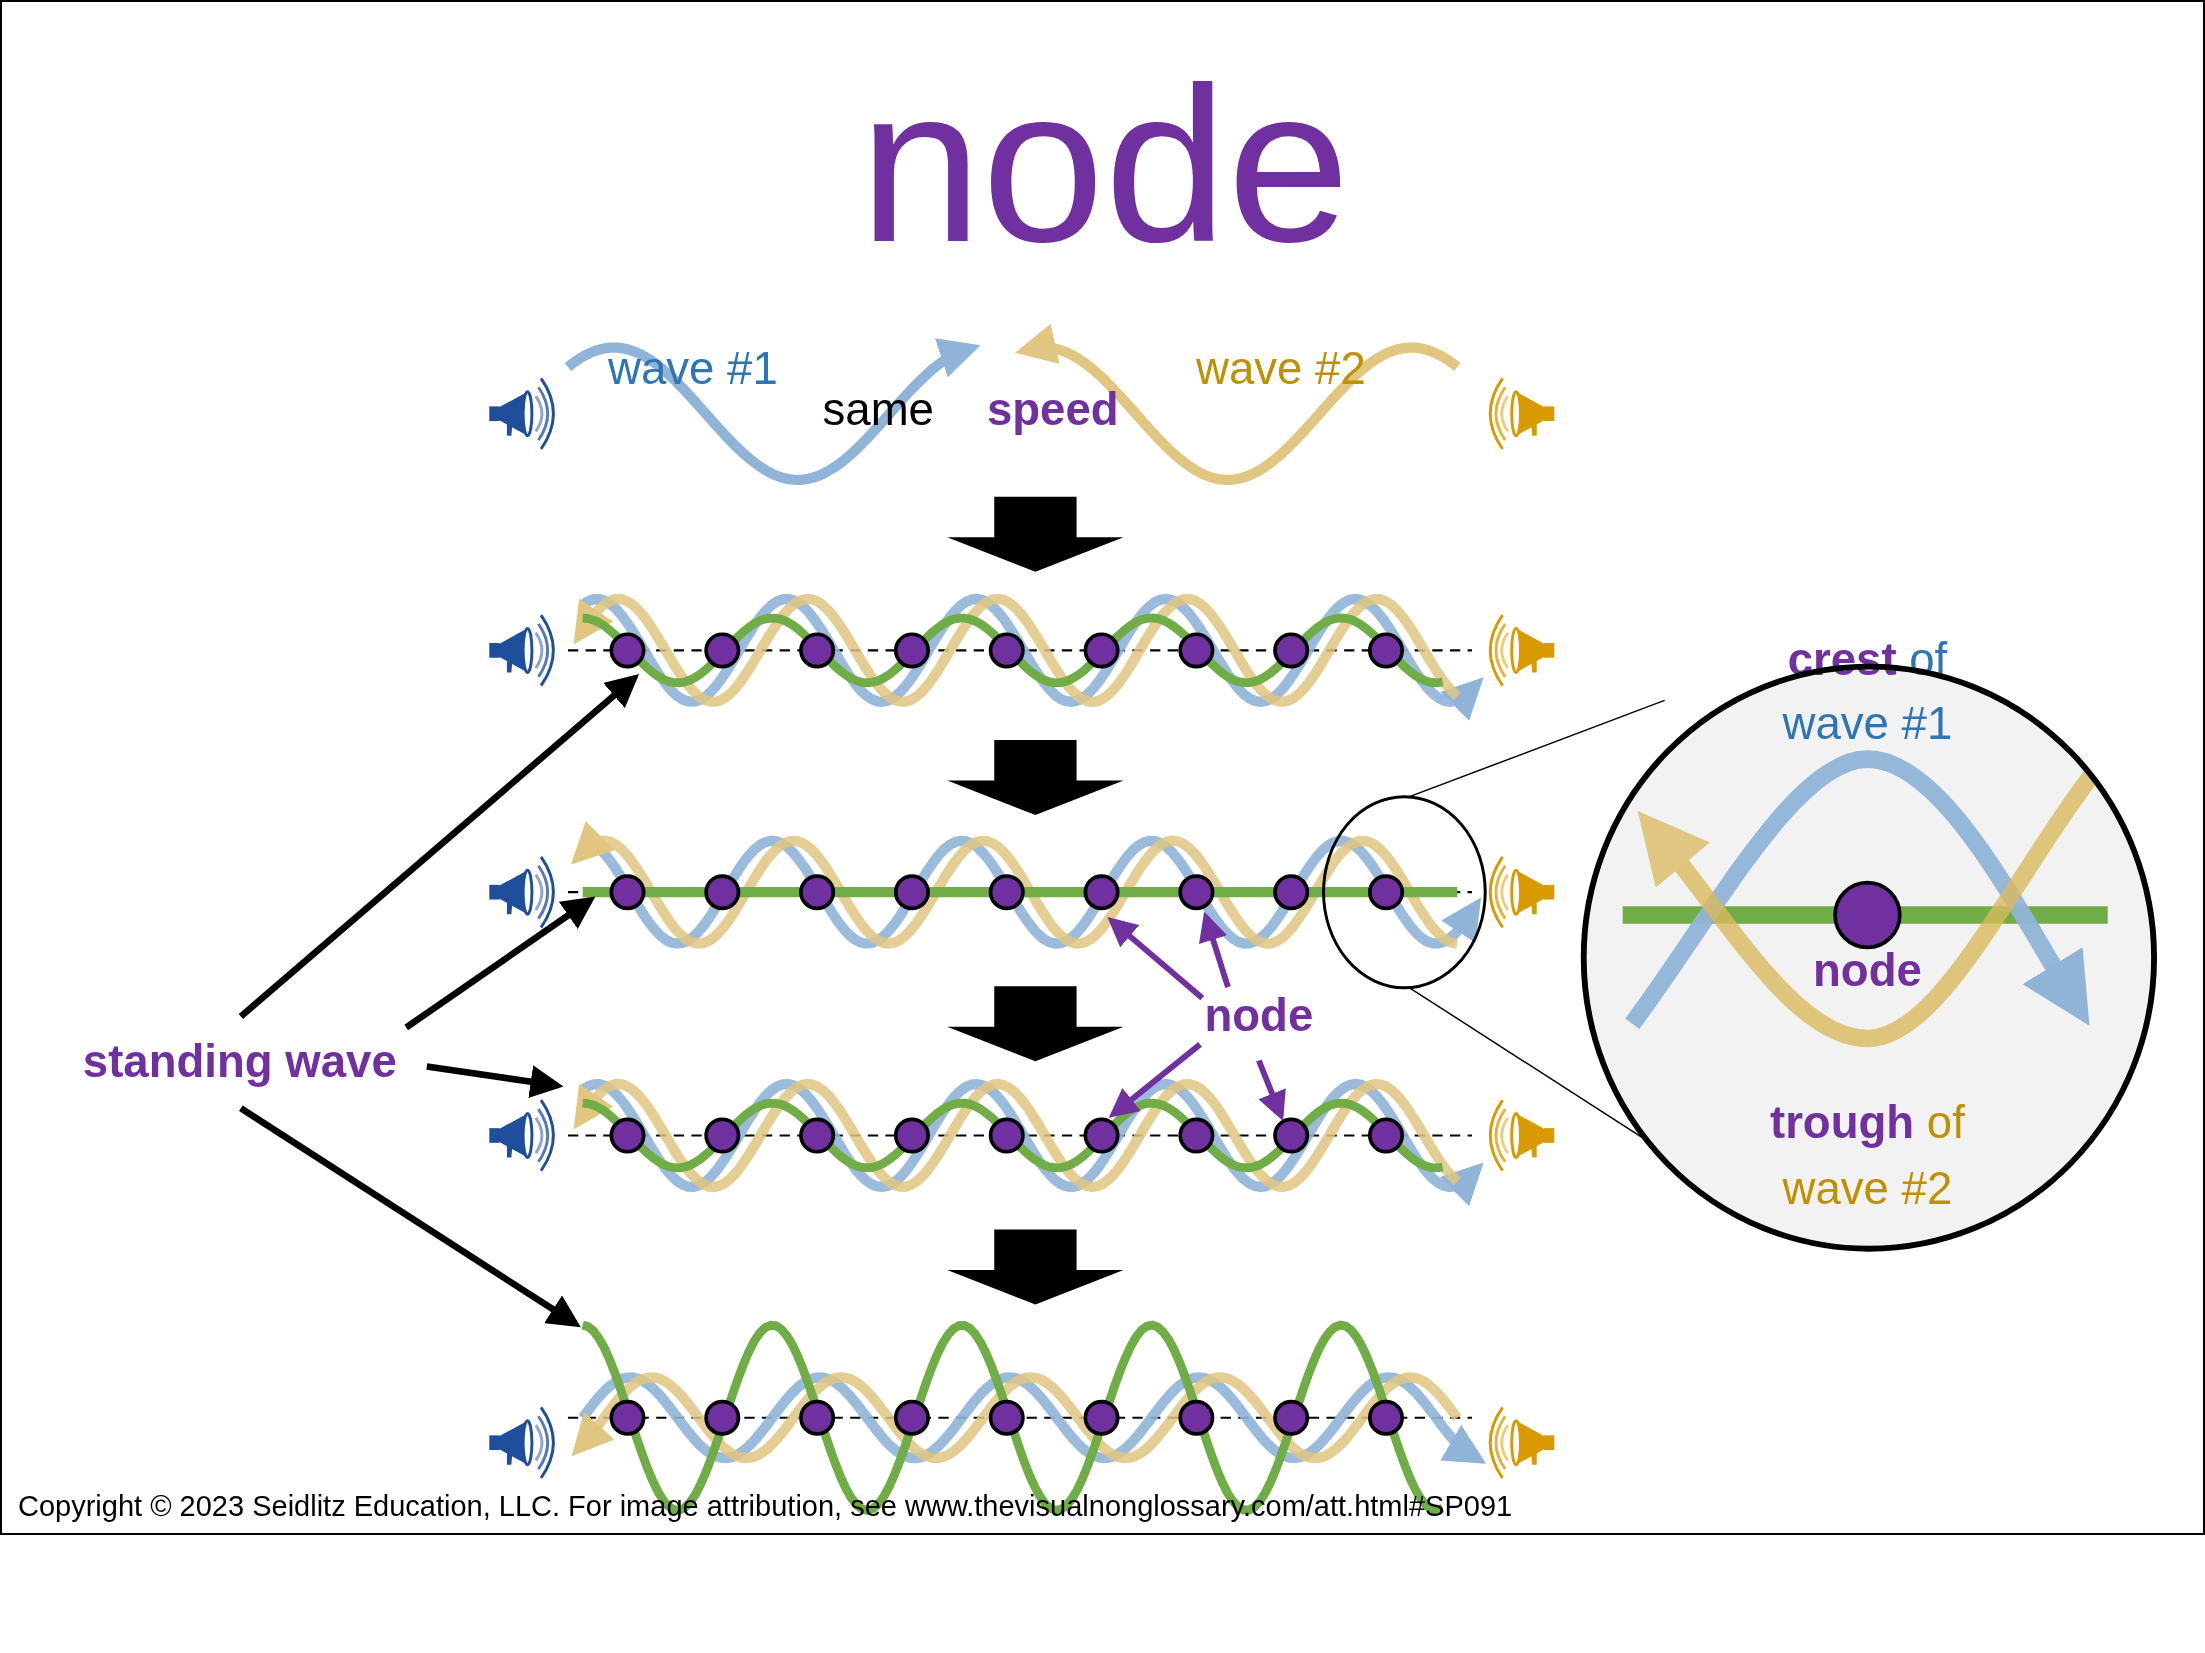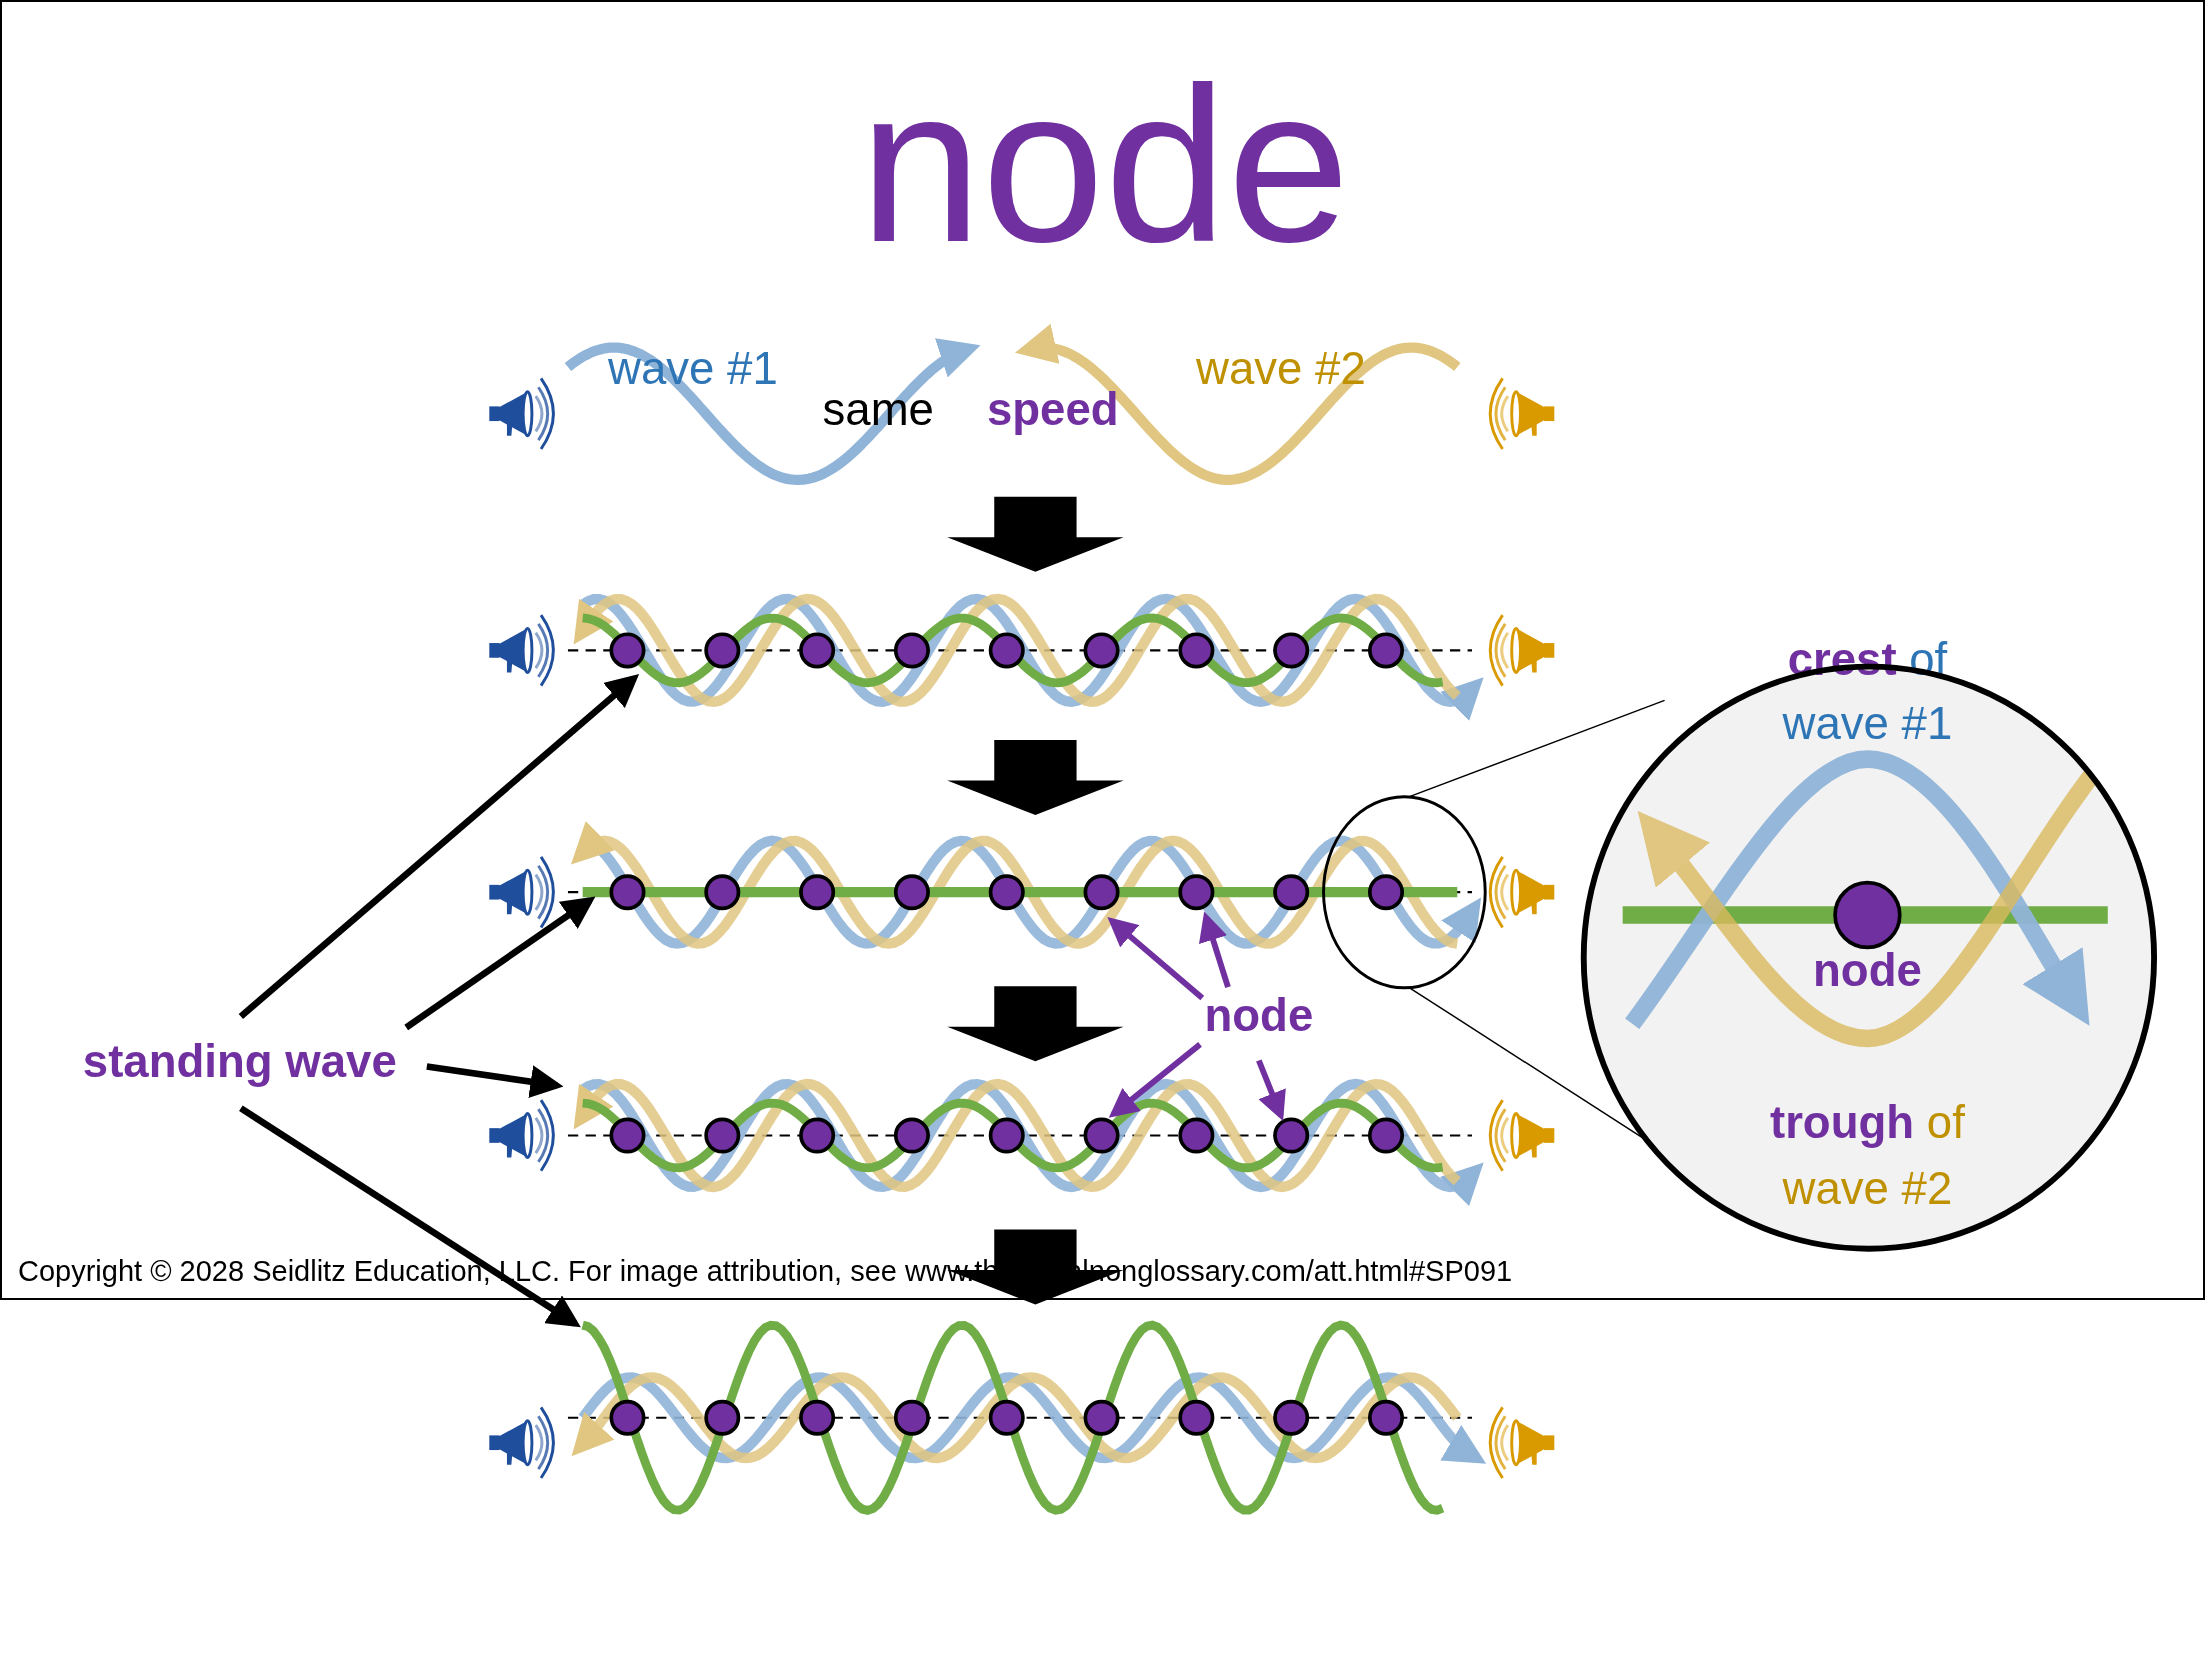--- a/index.html
+++ b/index.html
@@ -1,17 +1,17 @@
 <!DOCTYPE html>
 <html style="font-size:11.8px"><head>
 <meta charset="utf-8">
 <style>
   html, body { margin: 0; padding: 0; background: #ffffff; }
   body { width: 2205px; height: 1654px; overflow: hidden; }
-  .frame { position: relative; width: 2205px; height: 1300px; box-sizing: border-box; border: 2.2px solid #000; background: #fff; }
+  .frame { position: relative; width: 2205px; height: 1535px; box-sizing: border-box; border: 2.2px solid #000; background: #fff; }
   svg { position: absolute; left: 0; top: 0; }
   .txt { font-family: "Liberation Sans", "DejaVu Sans", sans-serif; }
   .title { font-size: 300px; fill: #7030a0; font-weight: 400; }
   .lbl { font-size: 62px; }
   .bold { font-weight: 700; }
   .copyright { position: absolute; left: 16px; bottom: 10.3px; font-family: "Liberation Sans", sans-serif; font-size: 29px; color: #000; }
 </style>
 </head>
 <body>
 
@@ -239,15 +239,15 @@
     <circle cx="2538" cy="1242" r="44" fill="#7030a0" stroke="#000" stroke-width="5"></circle>
     <text class="txt lbl bold" x="2538" y="1338" text-anchor="middle" fill="#7030a0">node</text>
     <text class="txt lbl" x="2538" y="915" text-anchor="middle"><tspan class="bold" fill="#7030a0">crest</tspan><tspan fill="#2e75b6"> of</tspan></text>
     <text class="txt lbl" x="2538" y="1003" text-anchor="middle" fill="#2e75b6">wave #1</text>
     <text class="txt lbl" x="2538" y="1545" text-anchor="middle"><tspan class="bold" fill="#7030a0">trough</tspan><tspan fill="#bf9000"> of</tspan></text>
     <text class="txt lbl" x="2538" y="1635" text-anchor="middle" fill="#bf9000">wave #2</text>
     <ellipse cx="2540" cy="1300" rx="388" ry="396" fill="none" stroke="#000" stroke-width="8"></ellipse>
   </g>
 </svg>
 
-<div class="copyright">Copyright © 2028 Seidlitz Education, LLC.  For image attribution, see www.thevisualnonglossary.com/att.html#SP091</div>
+<div class="copyright">Copyright © 2023 Seidlitz Education, LLC.  For image attribution, see www.thevisualnonglossary.com/att.html#SP091</div>
 </div>
 
 
 </body></html>

